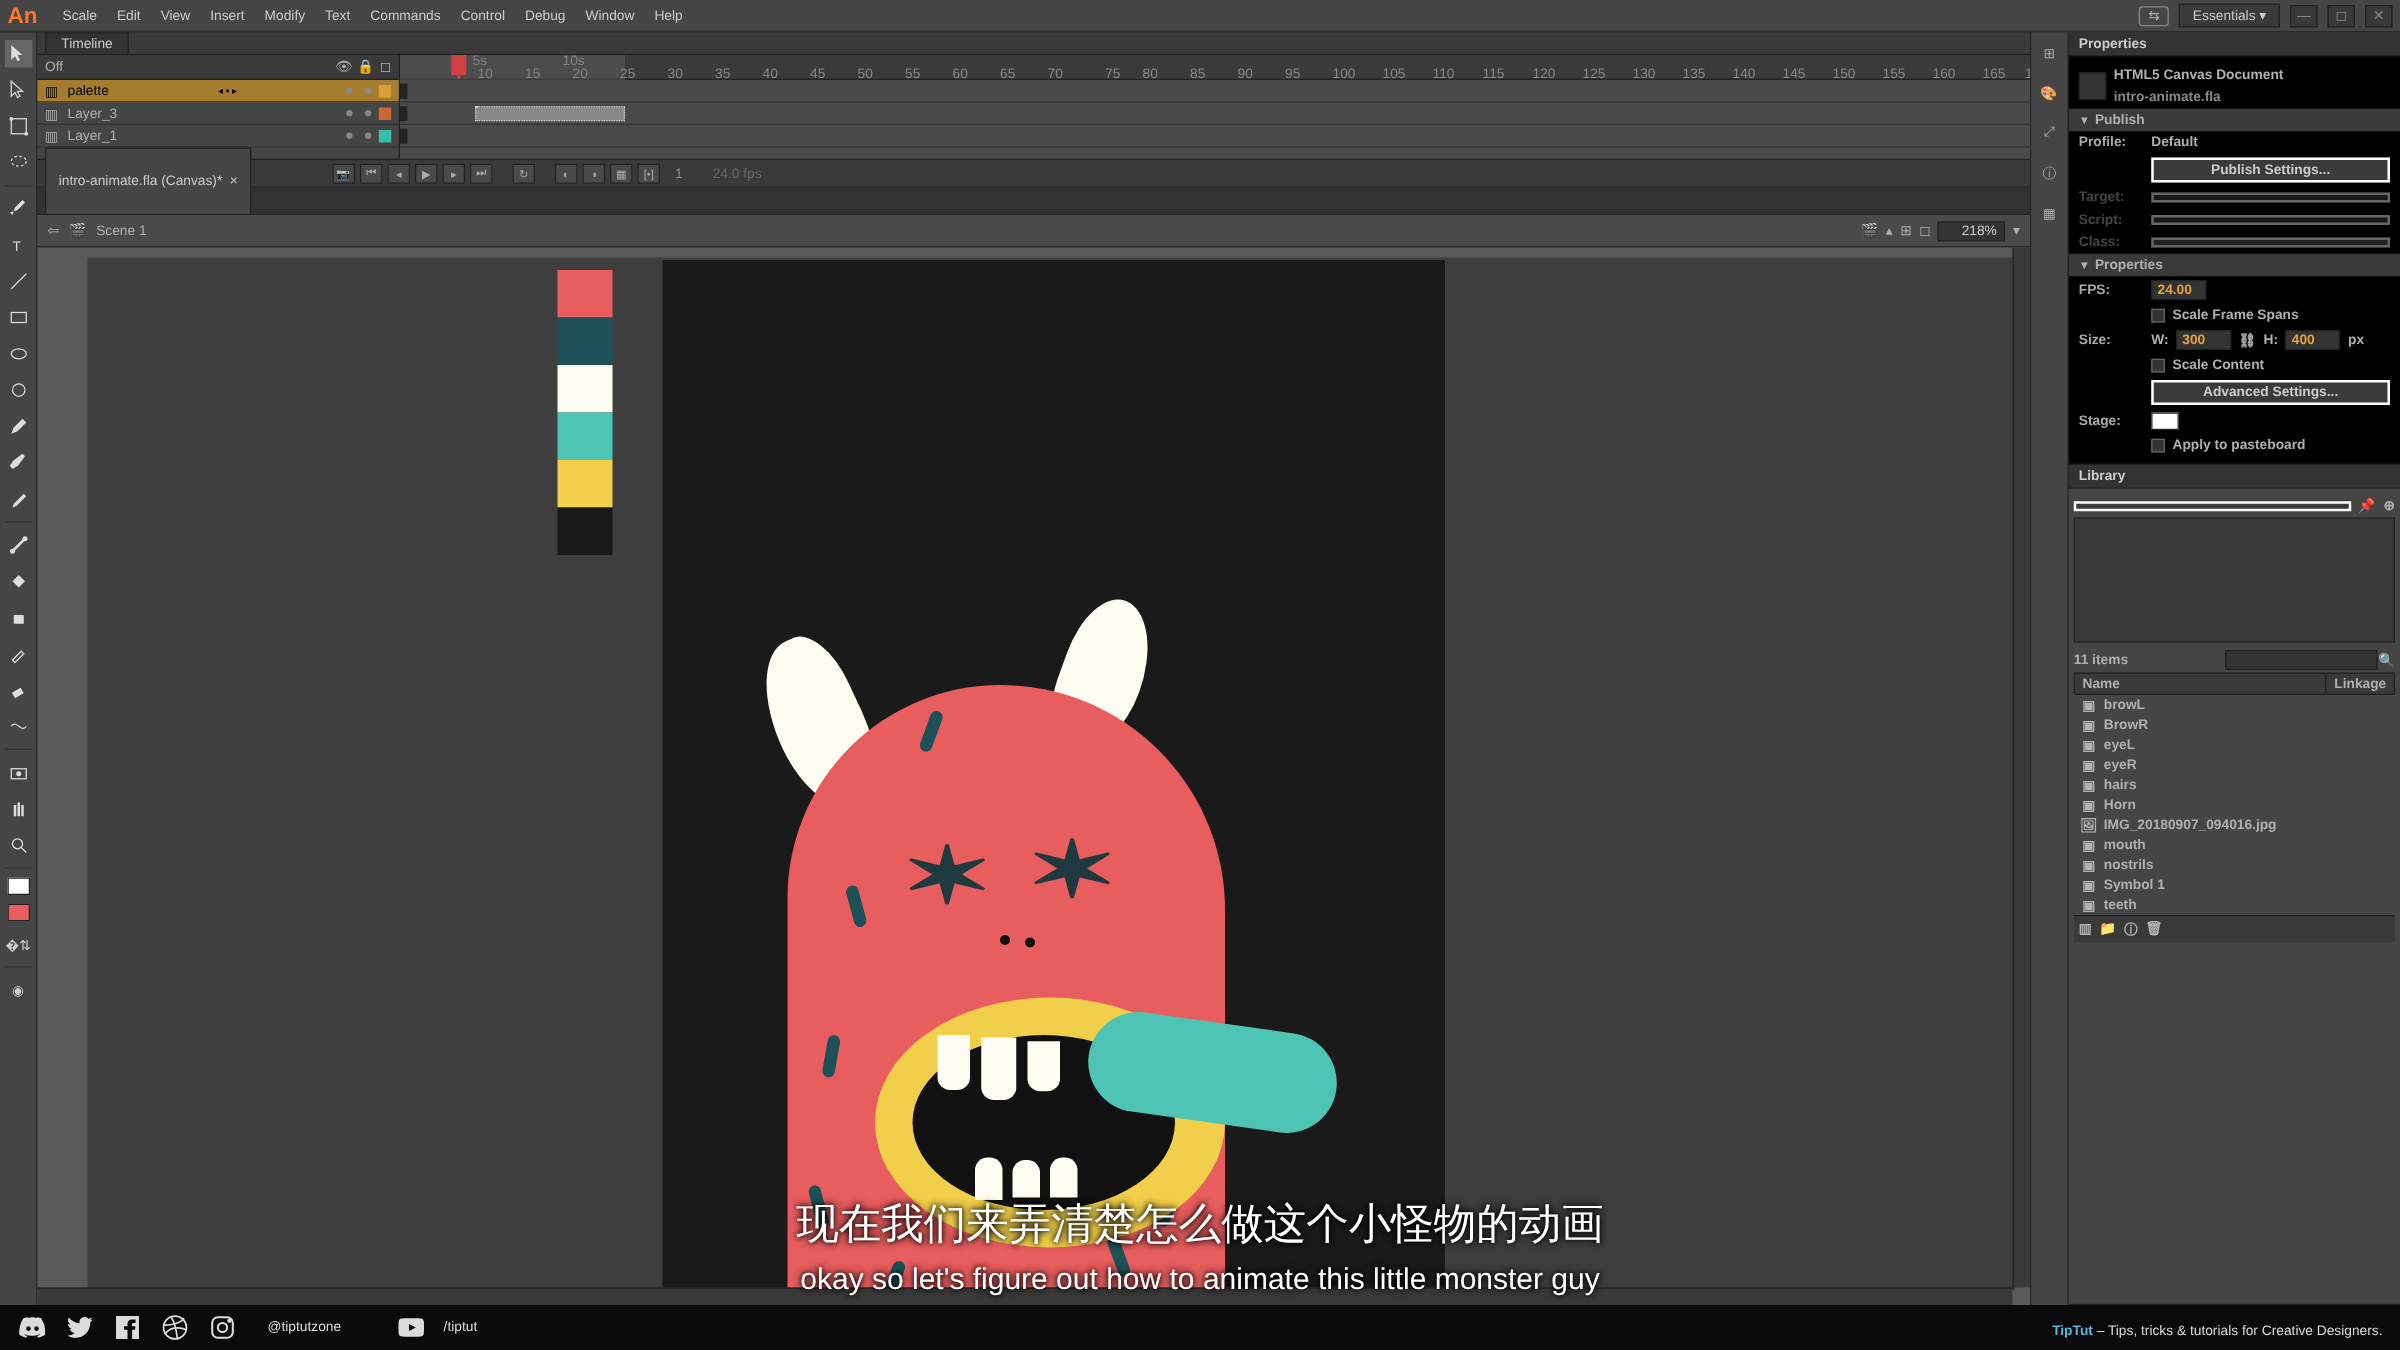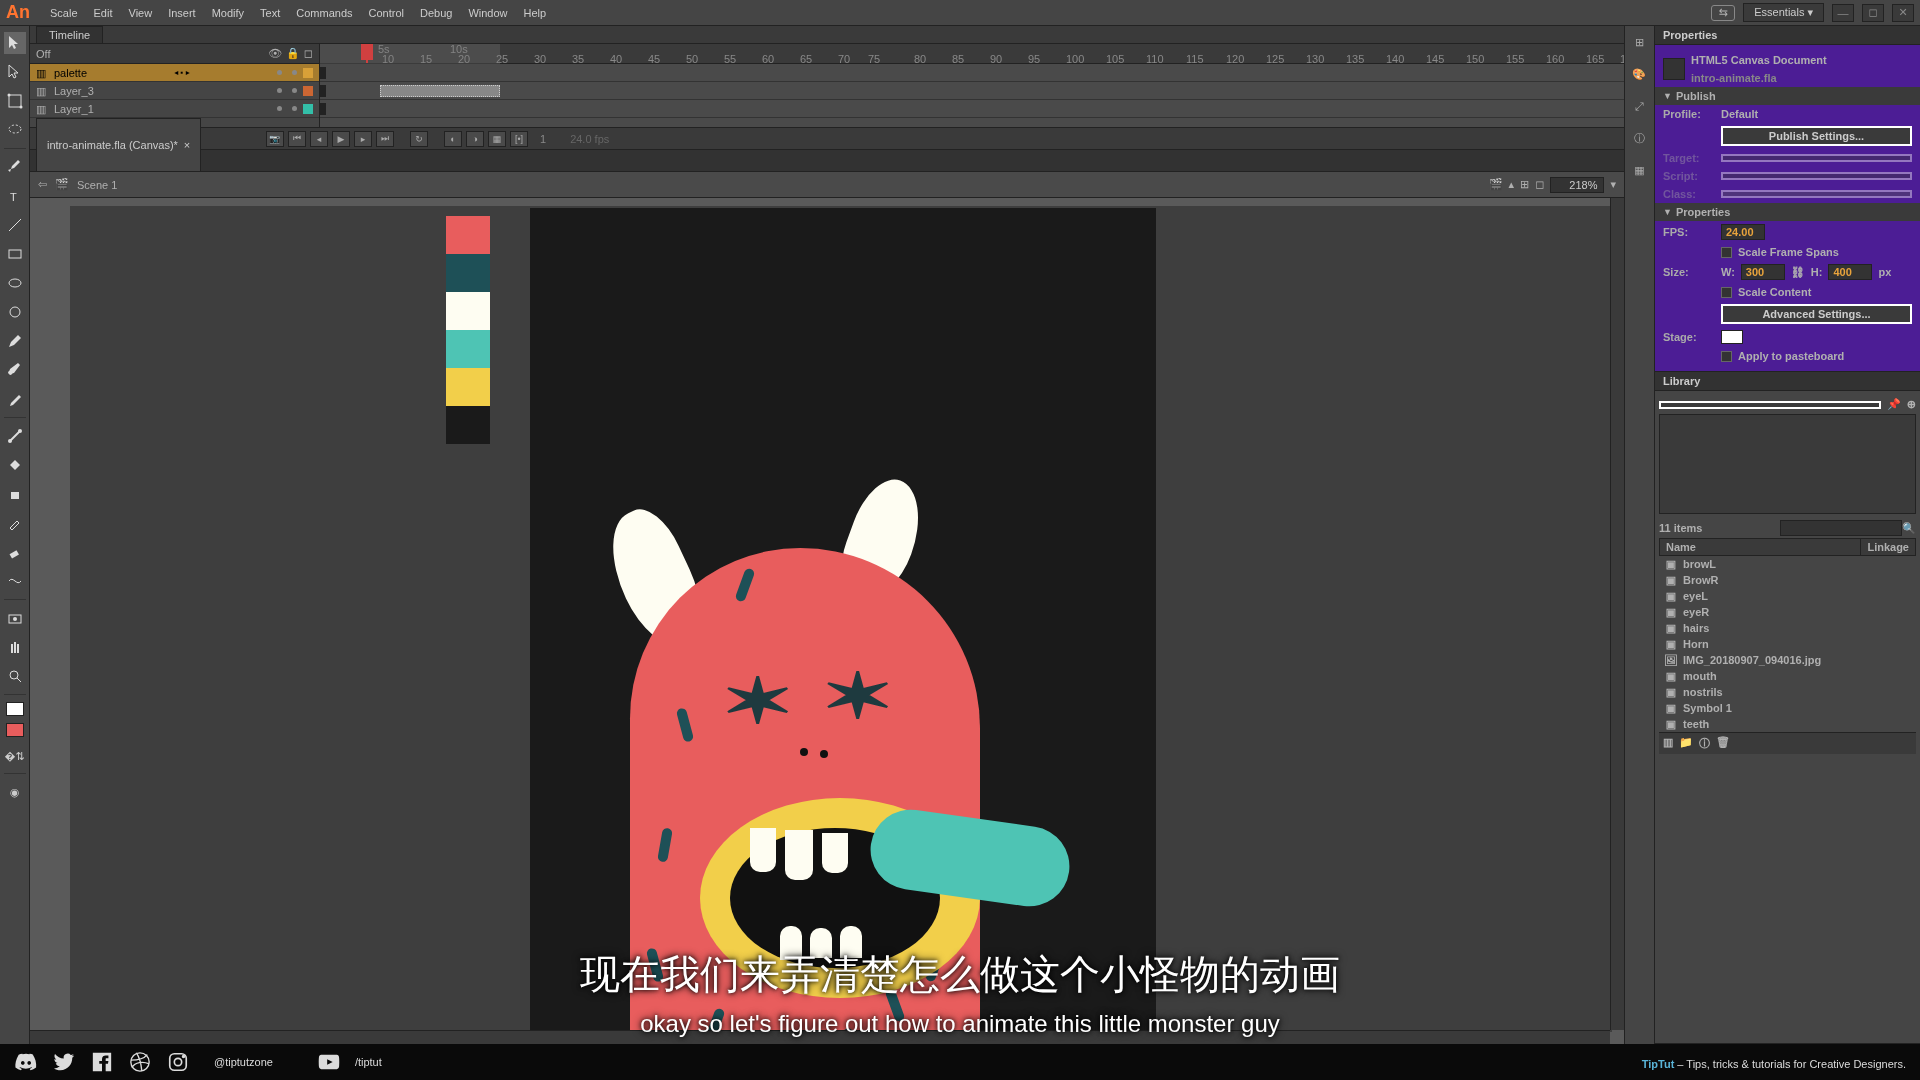--- a/index.html
+++ b/index.html
@@ -72,31 +72,31 @@
 .horn-l { position: absolute; left: 30px; top: 60px; width: 70px; height: 140px; background: #fefdf2; border-radius: 60% 40% 50% 50%; transform: rotate(-25deg); }
 .horn-r { position: absolute; left: 260px; top: 30px; width: 65px; height: 120px; background: #fefdf2; border-radius: 50% 60% 50% 40%; transform: rotate(20deg); }
 .eye { position: absolute; font-size: 90px; color: #1e3a3f; font-weight: bold; transform: scaleY(0.7);}
 .mouth-out { position: absolute; left: 110px; top: 350px; width: 280px; height: 200px; background: #f2cf4a; border-radius: 50%; }
 .mouth-in { position: absolute; left: 140px; top: 380px; width: 210px; height: 140px; background: #111; border-radius: 50%; }
 .tooth { position: absolute; background: #fefdf2; }
 .tongue { position: absolute; left: 280px; top: 370px; width: 200px; height: 80px; background: #4ec4b4; border-radius: 40px; transform: rotate(8deg);}
 .hair { position: absolute; width: 10px; height: 34px; background: #1e5057; border-radius: 5px; }
 
 
-.subtitle-cn { position: absolute; left: 50%; transform: translateX(-50%); bottom: 78px; font-size: 40px; color: #fff; font-weight: 500; text-shadow: 0 0 4px #000, 0 0 8px #000; font-family: Liberation Serif, serif;}
+.subtitle-cn { position: absolute; left: 50%; transform: translateX(-50%); bottom: 78px; font-size: 34px; color: #fff; font-weight: 500; text-shadow: 0 0 4px #000, 0 0 8px #000; font-family: Liberation Serif, serif;}
 .subtitle-en { position: absolute; left: 50%; transform: translateX(-50%); bottom: 42px; font-size: 24px; color: #fff; text-shadow: 0 0 4px #000, 0 0 8px #000;}
 
 
 .right-col { width: 296px; background: #3a3a3a; border-left: 1px solid #222; display: flex; }
 .right-dock { width: 30px; background: #454545; border-right: 1px solid #222; display: flex; flex-direction: column; align-items: center; padding-top: 6px; gap: 12px; }
 .right-dock .dock-icon { width: 20px; height: 20px; color: #aaa; display:flex;align-items:center;justify-content:center;}
 .panels { flex: 1; display: flex; flex-direction: column; font-weight: bold; }
 .panel { border-bottom: 1px solid #222; }
 .panel-header { background: #323232; padding: 3px 8px; color: #ccc; border-bottom: 1px solid #222; display:flex; align-items:center; gap:4px;}
-.panel-body { padding: 6px 8px; background: #4c1d95; }
+.panel-body { padding: 6px 8px; background: #000000; }
 .prop-row { display: flex; align-items: center; gap: 6px; padding: 3px 0; font-size: 11px; }
 .prop-label { width: 52px; text-align: left; color: #aaa; }
 .prop-input { background: #333; border: 1px solid #222; color: #e8a33c; padding: 1px 4px; width: 44px; }
 .prop-btn { background: #3a3a3a; border: 2px solid #ffffff; padding: 2px 8px; color: #ccc; flex:1; text-align:center;}
 .section-header { background: #3a3a3a; margin: 0 -8px; padding: 3px 8px; display:flex; align-items:center; gap:4px;}
 .twirl { font-size: 9px; }
 .chk { width: 11px; height: 11px; border: 1px solid #666; background: #333; display:inline-block;}
 .stage-color { width: 22px; height: 14px; background: #fff; border: 1px solid #222; }
 
 .library-body { padding: 4px; background: #454545; }
@@ -330,21 +330,21 @@
                 <span style="position:absolute;left:176px">25</span>
                 <span style="position:absolute;left:214px">30</span>
                 <span style="position:absolute;left:252px">35</span>
                 <span style="position:absolute;left:290px">40</span>
                 <span style="position:absolute;left:328px">45</span>
                 <span style="position:absolute;left:366px">50</span>
                 <span style="position:absolute;left:404px">55</span>
                 <span style="position:absolute;left:442px">60</span>
                 <span style="position:absolute;left:480px">65</span>
                 <span style="position:absolute;left:518px">70</span>
-                <span style="position:absolute;left:548px">75</span>
+                <span style="position:absolute;left:564px">75</span>
                 <span style="position:absolute;left:594px">80</span>
                 <span style="position:absolute;left:632px">85</span>
                 <span style="position:absolute;left:670px">90</span>
                 <span style="position:absolute;left:708px">95</span>
                 <span style="position:absolute;left:746px">100</span>
                 <span style="position:absolute;left:786px">105</span>
                 <span style="position:absolute;left:826px">110</span>
                 <span style="position:absolute;left:866px">115</span>
                 <span style="position:absolute;left:906px">120</span>
                 <span style="position:absolute;left:946px">125</span>

